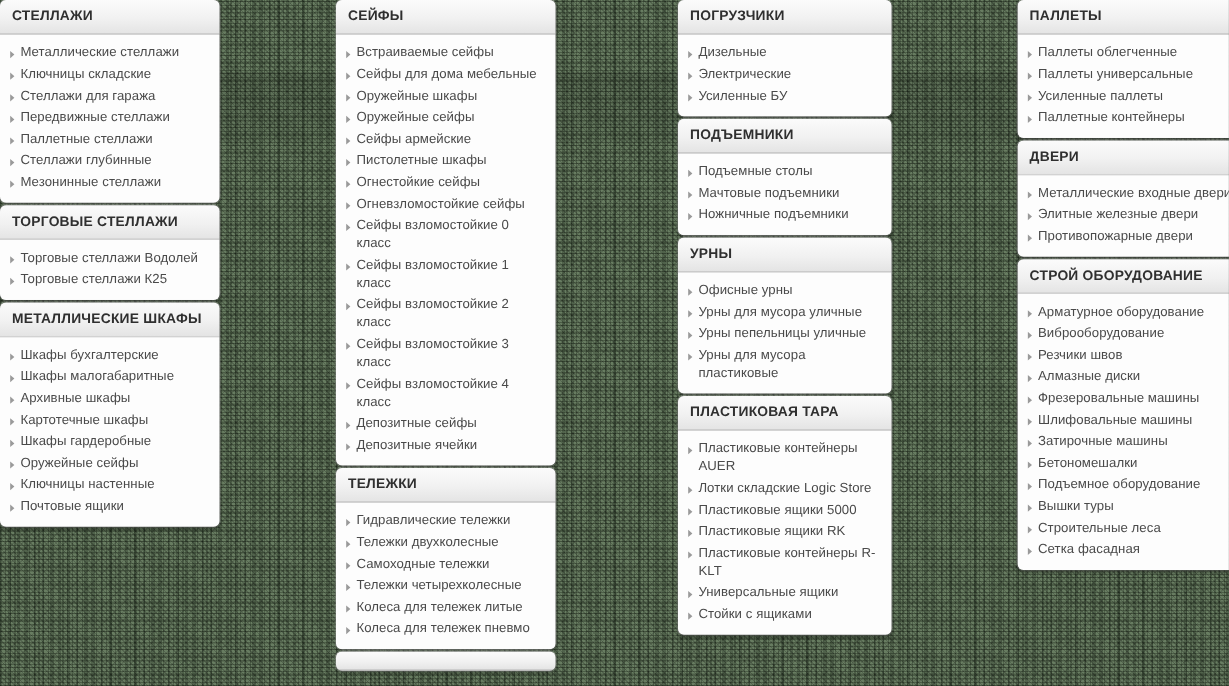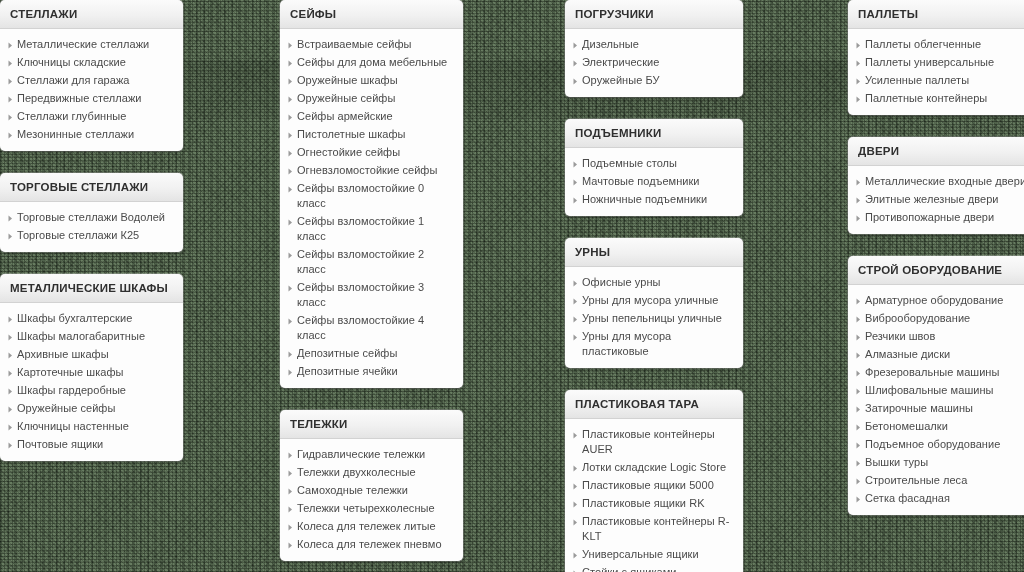--- a/index.html
+++ b/index.html
@@ -59,21 +59,21 @@
   }
   .col-1 { left: 0px; }
   .col-2 { left: 280px; width: 183px; }
   .col-3 { left: 565px; width: 178px; }
   .col-4 { left: 848px; width: 208px; }
 
   .panel {
     background: #a3a3a3;
     border-radius: 5px;
     box-shadow: 0 1px 3px rgba(0,0,0,0.45), 0 0 0 1px rgba(255,255,255,0.25);
-    margin-bottom: 22px;
+    margin-bottom: 2px;
     overflow: hidden;
   }
   .panel-header {
     background: linear-gradient(180deg, #fbfbfb 0%, #f1f1f1 55%, #e4e4e4 100%);
     border-bottom: 1px solid #d2d2d2;
     padding: 8px 10px 7px 10px;
   }
   .panel-title {
     font-size: 11.5px;
     font-weight: bold;
@@ -158,20 +158,28 @@
                 </svg>
               </span>
               <span class="item-label">Передвижные стеллажи</span>
             </li>
             <li class="menu-item">
               <span class="bullet">
                 <svg width="5" height="7" viewBox="0 0 5 7" aria-hidden="true">
                   <path d="M0.5 0.5 L4 3.5 L0.5 6.5 Z" fill="#9a9a9a"></path>
                 </svg>
               </span>
+              <span class="item-label">Паллетные стеллажи</span>
+            </li>
+            <li class="menu-item">
+              <span class="bullet">
+                <svg width="5" height="7" viewBox="0 0 5 7" aria-hidden="true">
+                  <path d="M0.5 0.5 L4 3.5 L0.5 6.5 Z" fill="#9a9a9a"></path>
+                </svg>
+              </span>
               <span class="item-label">Стеллажи глубинные</span>
             </li>
             <li class="menu-item">
               <span class="bullet">
                 <svg width="5" height="7" viewBox="0 0 5 7" aria-hidden="true">
                   <path d="M0.5 0.5 L4 3.5 L0.5 6.5 Z" fill="#9a9a9a"></path>
                 </svg>
               </span>
               <span class="item-label">Мезонинные стеллажи</span>
             </li>
@@ -490,21 +498,21 @@
                 </svg>
               </span>
               <span class="item-label">Электрические</span>
             </li>
             <li class="menu-item">
               <span class="bullet">
                 <svg width="5" height="7" viewBox="0 0 5 7" aria-hidden="true">
                   <path d="M0.5 0.5 L4 3.5 L0.5 6.5 Z" fill="#9a9a9a"></path>
                 </svg>
               </span>
-              <span class="item-label">Оружейные БУ</span>
+              <span class="item-label">Усиленные БУ</span>
             </li>
           </ul>
         </div>
       </div>
       <div class="panel">
         <div class="panel-header">
           <div class="panel-title">ПОДЪЕМНИКИ</div>
         </div>
         <div class="panel-body">
           <ul class="menu-list">

